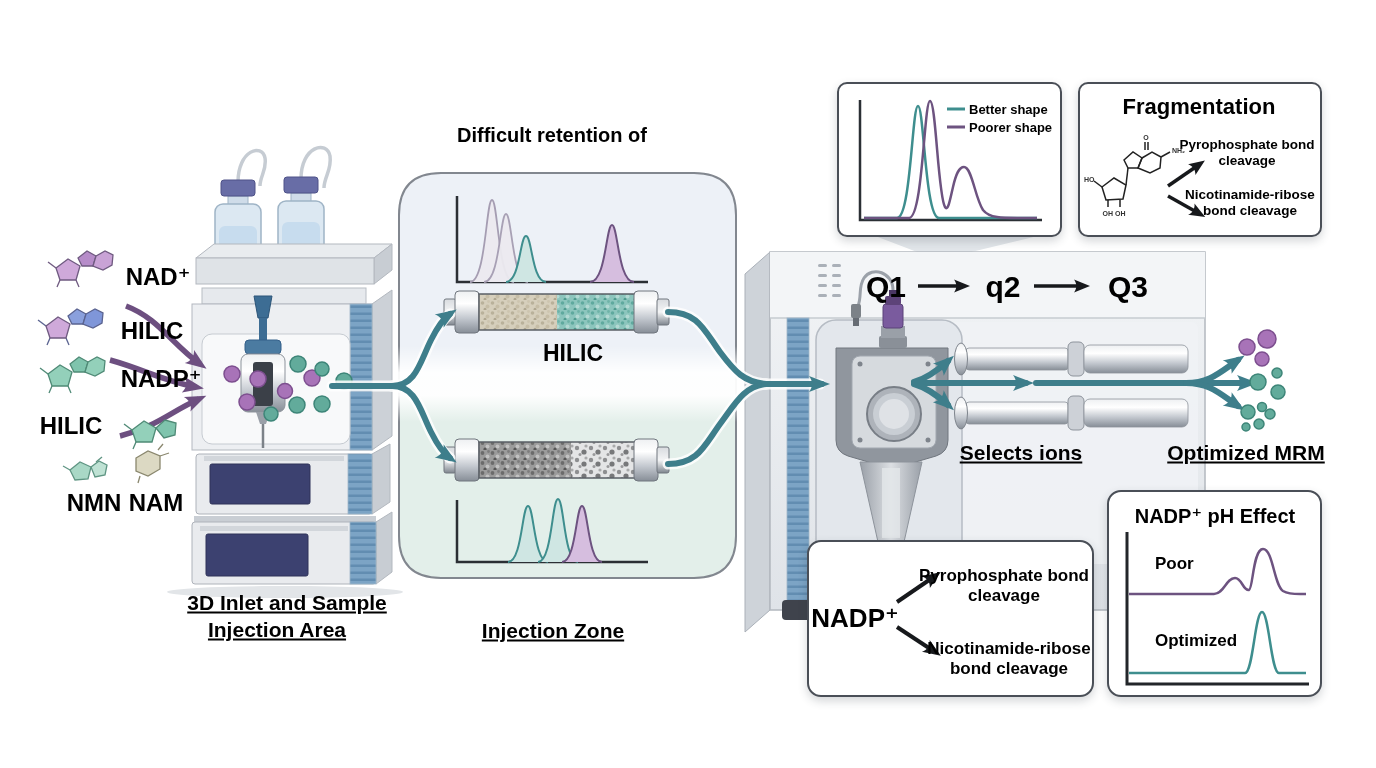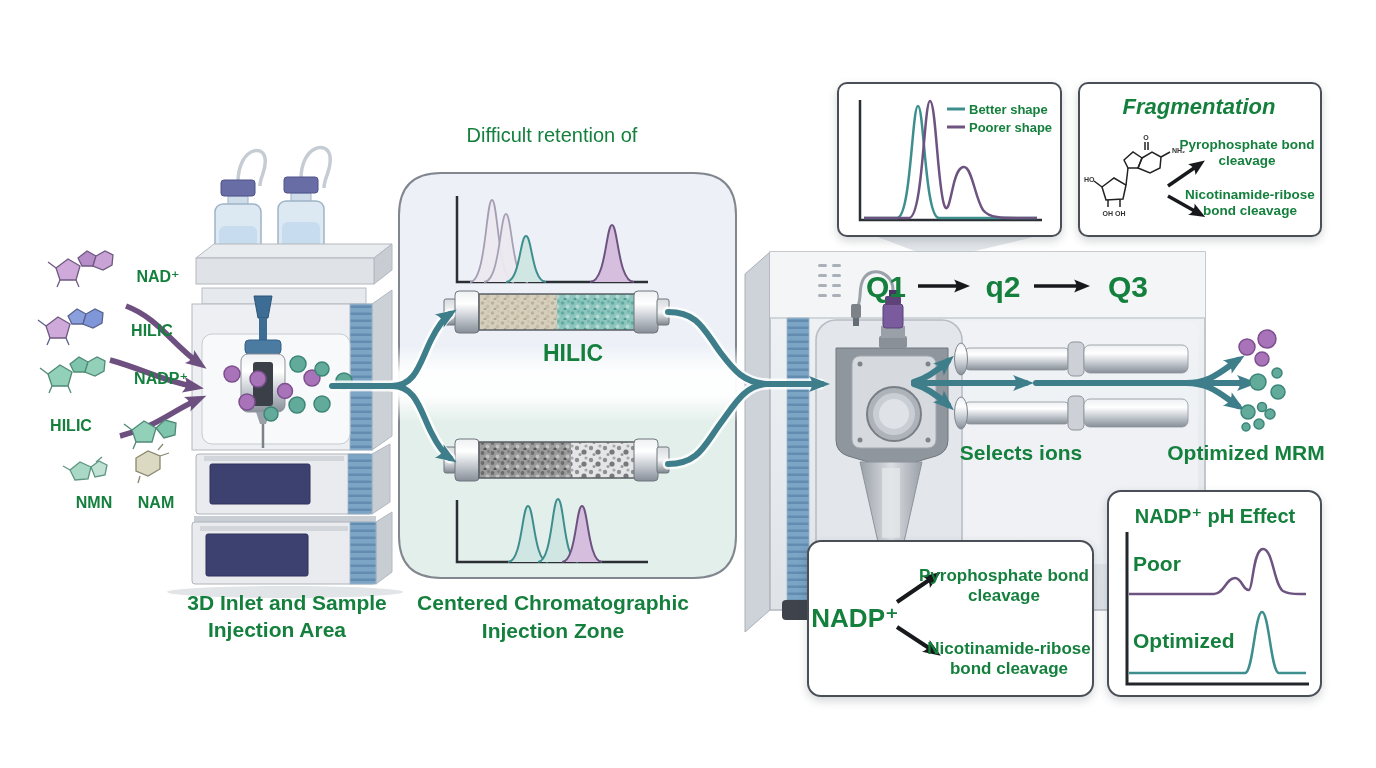--- a/index.html
+++ b/index.html
@@ -1,27 +1,27 @@
 <!DOCTYPE html>
 <html><head>
 <meta charset="utf-8">
 <style>
   html,body{margin:0;padding:0;background:#fff;}
   #stage{position:relative;width:1376px;height:768px;background:#ffffff;overflow:hidden;
          font-family:"Liberation Sans","DejaVu Sans",sans-serif;color:#15171a;}
   svg{display:block;}
   .art{position:absolute;left:0;top:0;z-index:1;}
   .t{position:absolute;z-index:5;transform:translate(-50%,-50%);white-space:nowrap;
-     font-weight:700;color:#15803d;line-height:1;}
+     font-weight:700;color:#000000;line-height:1;}
   .tl{transform:translate(0,-50%);}
-  .s24{font-size:16px;} .s21{font-size:21px;} .s20{font-size:20px;font-weight:400;}
+  .s24{font-size:24px;} .s21{font-size:21px;text-decoration:underline;} .s20{font-size:20px;font-weight:700;}
   .s23{font-size:23px;} .s30{font-size:30px;} .s26{font-size:26px;}
-  .s17{font-size:17px;} .s17b{font-size:21px;font-weight:600;}
+  .s17{font-size:17px;} .s17b{font-size:17px;font-weight:600;margin-left:22px;}
   .s13{font-size:13px;font-weight:600;} .s135{font-size:13.5px;font-weight:600;}
-  .s22{font-size:22px;font-style:italic;} .s7{font-size:7px;font-weight:600;color:#333;}
+  .s22{font-size:22px;} .s7{font-size:7px;font-weight:600;color:#333;}
   .box{position:absolute;z-index:3;background:#fff;border:2px solid #4a4f57;border-radius:12px;
        box-shadow:0 4px 10px rgba(40,50,60,.20);}
   .box .t{z-index:6;}
   .boxsvg{position:absolute;left:0;top:0;z-index:4;}
 </style>
 </head>
 <body>
 
 <div id="stage">
 
@@ -379,21 +379,20 @@
 <div class="t s24" style="left:161px;top:379px">NADP⁺</div>
 <div class="t s24" style="left:71px;top:426px">HILIC</div>
 <div class="t s24" style="left:94px;top:503px">NMN</div>
 <div class="t s24" style="left:156px;top:503px">NAM</div>
 
 <div class="t s21" style="left:287px;top:602px">3D Inlet and Sample</div>
 <div class="t s21" style="left:277px;top:629px">Injection Area</div>
 
 <div class="t s20" style="left:552px;top:135px">Difficult retention of</div>
 <div class="t s23" style="left:573px;top:353px">HILIC</div>
-<div class="t s21" style="left:553px;top:602px">Centered Chromatographic</div>
 <div class="t s21" style="left:553px;top:630px">Injection Zone</div>
 
 <div class="t s30" style="left:886px;top:287px">Q1</div>
 <div class="t s30" style="left:1003px;top:287px">q2</div>
 <div class="t s30" style="left:1128px;top:287px">Q3</div>
 <div class="t s21" style="left:1021px;top:452px">Selects ions</div>
 <div class="t s21" style="left:1246px;top:452px">Optimized MRM</div>
 
 <div class="box" style="left:837px;top:82px;width:221px;height:151px;border-radius:10px">
   <svg class="boxsvg" width="221" height="151" viewBox="0 0 221 151">

